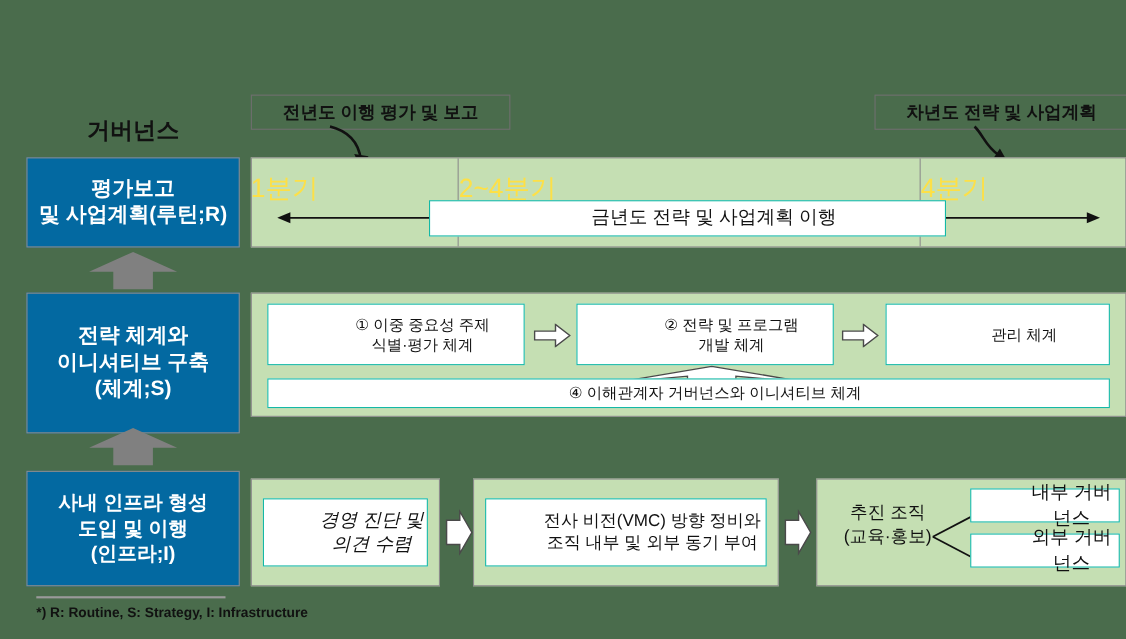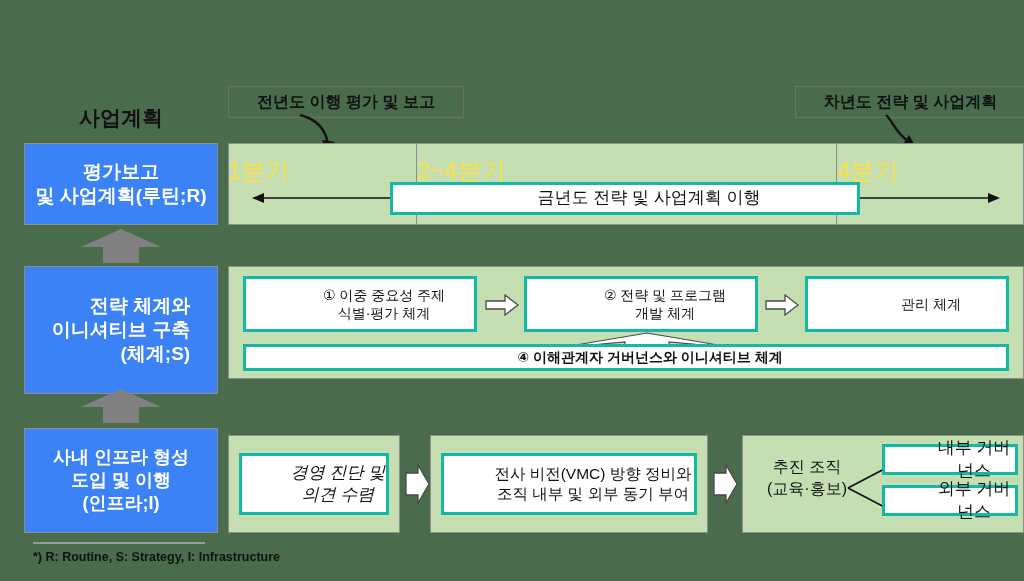--- a/index.html
+++ b/index.html
@@ -33,21 +33,21 @@
   
   .stage-head{
     position:absolute;
     color:#111;font-weight:bold;font-size:21px;
     text-align:center;white-space:nowrap;
   }
 
   
   .orange{
     position:absolute;
-    background:#3b82f6;
+    background:#0369a1;
     border:1px solid #8c8c8c;
     color:#ffffff;font-weight:bold;font-size:19px;line-height:1.28;
     display:flex;align-items:center;justify-content:center;text-align:center;
     box-sizing:border-box;
   }
   .orange.small{font-size:18px;}
 
   
   .fatup{position:absolute;}
   .fatup svg{display:block;}
@@ -63,21 +63,21 @@
 
   .qlabel{
     position:absolute;
     color:#fde047;font-size:24px;text-align:left;white-space:nowrap;
   }
 
   
   .wbox{
     position:absolute;
     background:#ffffff;
-    border:3px solid #14b8a6;
+    border:1px solid #14b8a6;
     color:#111;font-size:17px;line-height:1.3;
     display:flex;align-items:center;justify-content:center;text-align:center;
     box-sizing:border-box;
     padding-left:48px;
   }
   .wbox.b15{font-size:15.5px;}
   .wbox.b16{font-size:14px;}
 
   
   .lnarrow{position:absolute;}
@@ -110,36 +110,36 @@
   </div>
 
   <div class="callout" style="left:795px;top:86px;width:229px;height:30px;">차년도 전략 및 사업계획</div>
   <div class="curve" style="left:880px;top:113px;width:60px;height:42px;">
     <svg width="60" height="42" viewBox="0 0 60 42">
       <path d="M6 2 C 14 10, 16 20, 28 28" stroke="#111" stroke-width="2.4" fill="none"></path>
       <polygon points="37,36 23,31, 29,22" fill="#111"></polygon>
     </svg>
   </div>
 
-  <div class="stage-head" style="left:24px;top:104px;width:194px;">사업계획</div>
+  <div class="stage-head" style="left:24px;top:104px;width:194px;">거버넌스</div>
 
   <div class="orange" style="left:24px;top:143px;width:194px;height:82px;">
     <div>
       <div>평가보고</div>
       <div>및 사업계획(루틴;R)</div>
     </div>
   </div>
 
   <div class="fatup" style="left:80px;top:228px;width:82px;height:36px;">
     <svg width="82" height="36" viewBox="0 0 82 36">
       <polygon points="41,1 81,19 59,19 59,35 23,35 23,19 1,19" fill="#808080"></polygon>
     </svg>
   </div>
 
-  <div class="orange" style="left:24px;top:266px;width:194px;height:128px;text-align:right;">
+  <div class="orange" style="left:24px;top:266px;width:194px;height:128px;">
     <div>
       <div>전략 체계와</div>
       <div>이니셔티브 구축</div>
       <div>(체계;S)</div>
     </div>
   </div>
 
   <div class="fatup" style="left:80px;top:388px;width:82px;height:36px;">
     <svg width="82" height="36" viewBox="0 0 82 36">
       <polygon points="41,1 81,19 59,19 59,35 23,35 23,19 1,19" fill="#808080"></polygon>
@@ -205,21 +205,21 @@
       <div>관리 체계</div>
     </div>
   </div>
 
   <div class="chev" style="left:557px;top:332px;width:180px;height:18px;">
     <svg width="180" height="18" viewBox="0 0 180 18">
       <polygon points="90,1 179,16 112,10 112,17 68,17 68,10 1,16" fill="#ffffff" stroke="#4a4a4a" stroke-width="1.2"></polygon>
     </svg>
   </div>
 
-  <div class="wbox b16" style="left:243px;top:344px;width:766px;height:27px;font-weight:bold;">④ 이해관계자 거버넌스와 이니셔티브 체계</div>
+  <div class="wbox b16" style="left:243px;top:344px;width:766px;height:27px;">④ 이해관계자 거버넌스와 이니셔티브 체계</div>
 
   <div class="greenpanel" style="left:228px;top:435px;width:172px;height:98px;"></div>
   <div class="wbox" style="left:239px;top:453px;width:150px;height:62px;font-style:italic;">
     <div>
       <div>경영 진단 및</div>
       <div>의견 수렴</div>
     </div>
   </div>
 
   <div class="chev" style="left:404px;top:463px;width:26px;height:42px;">

